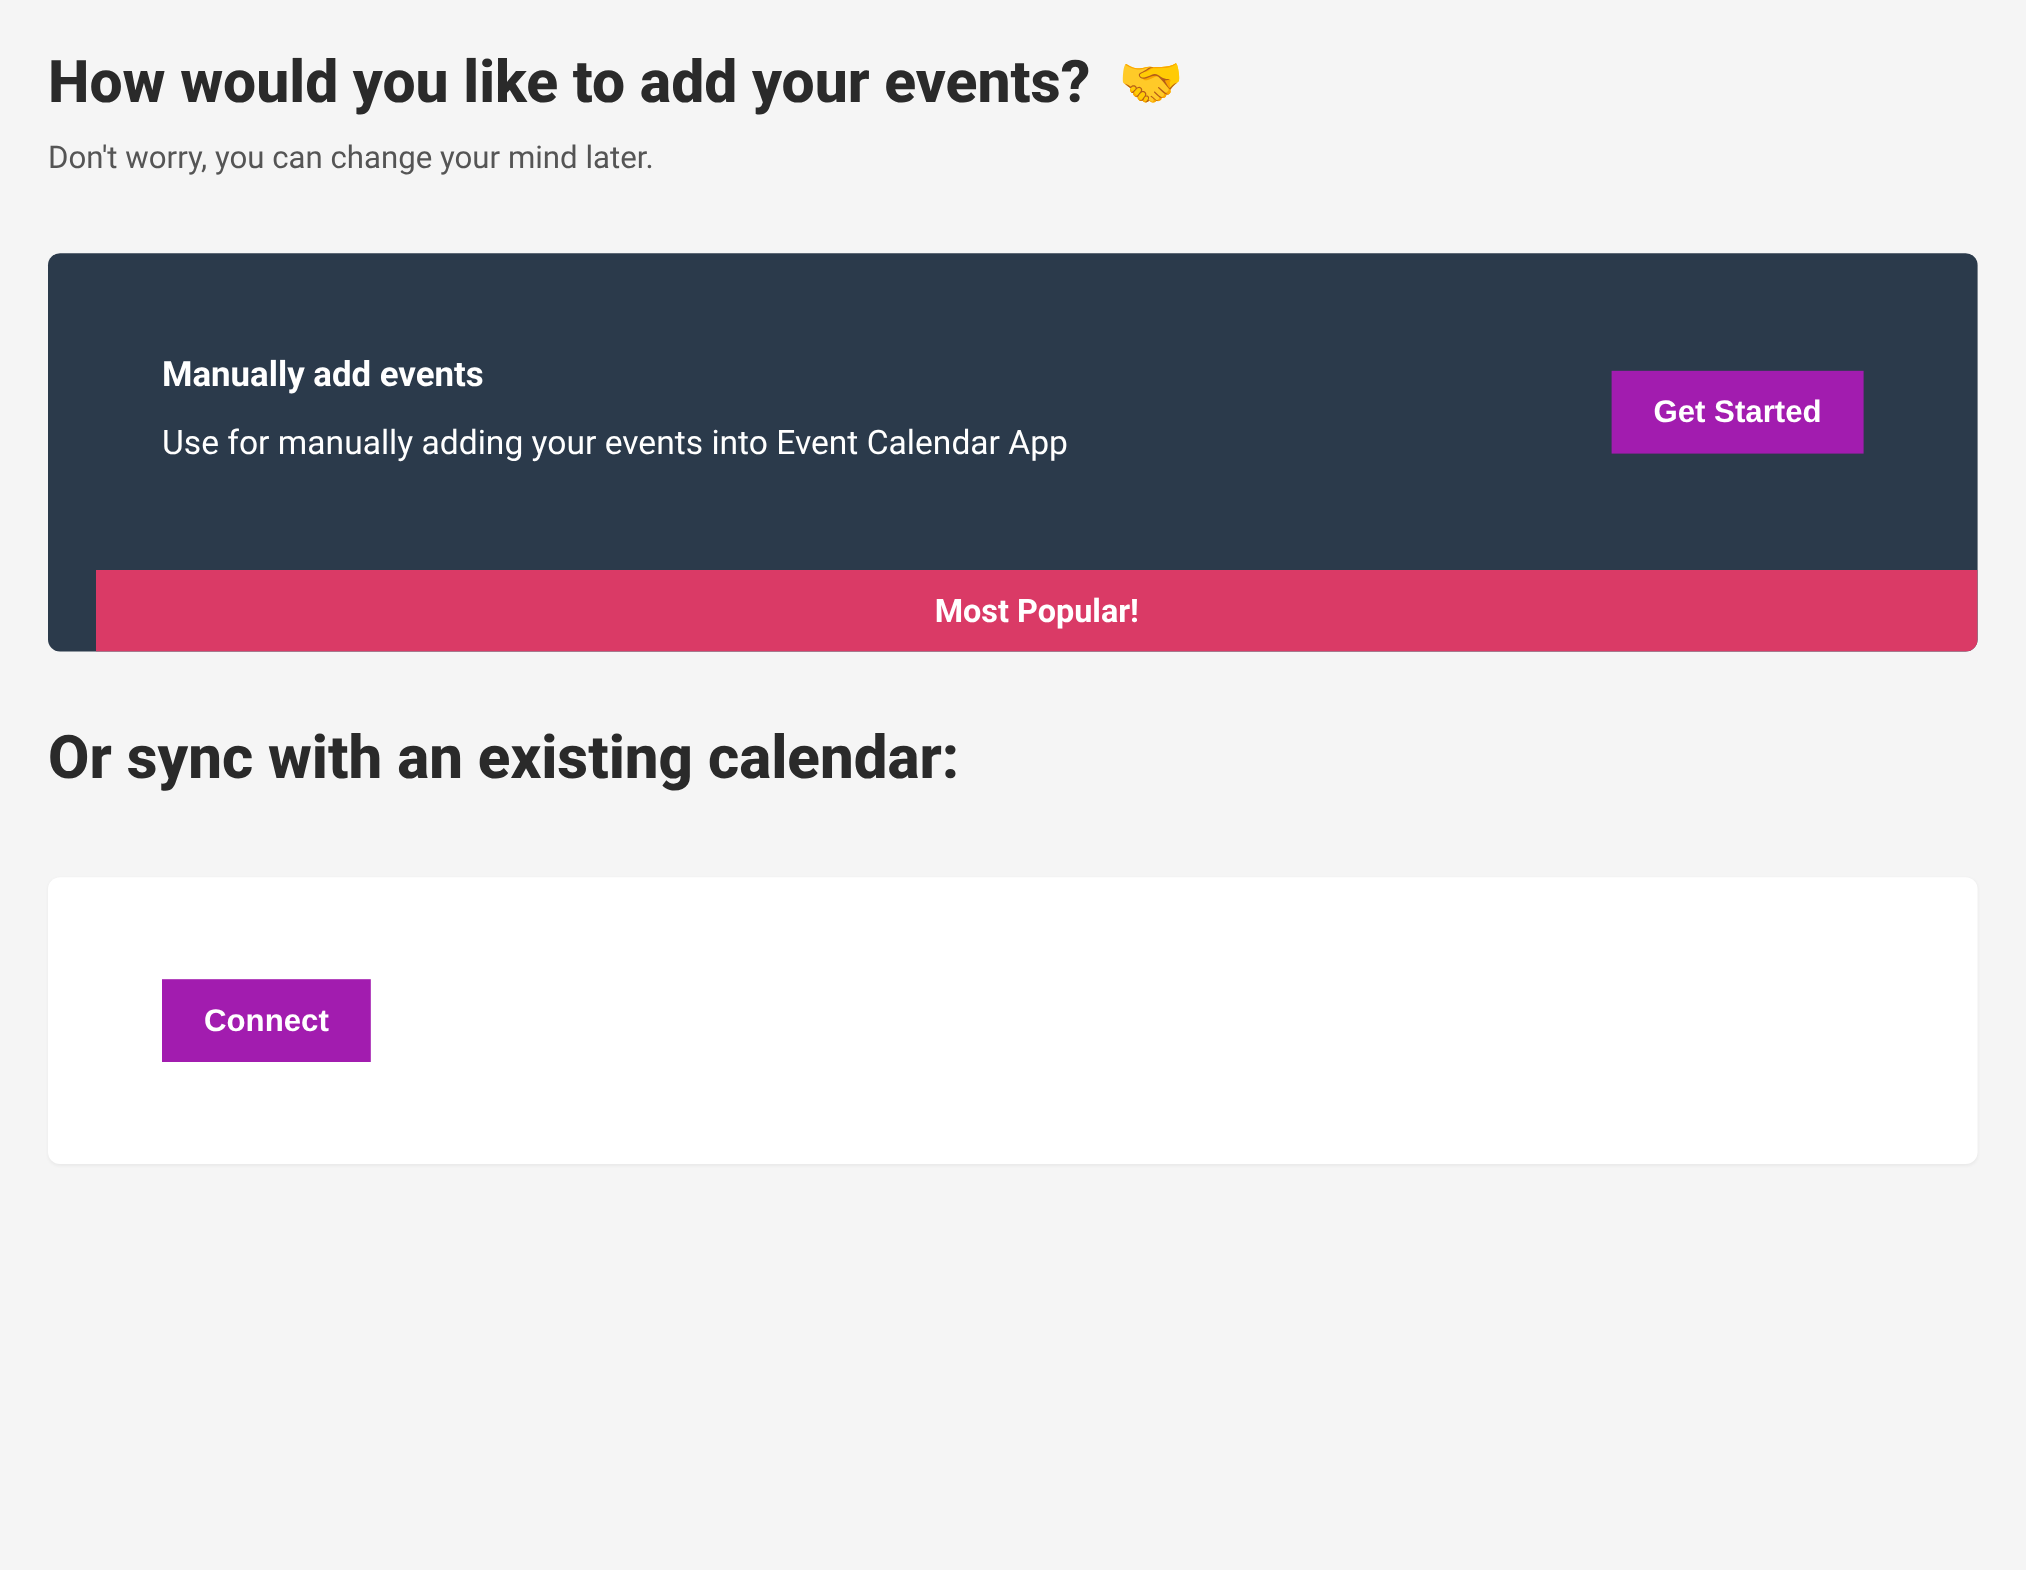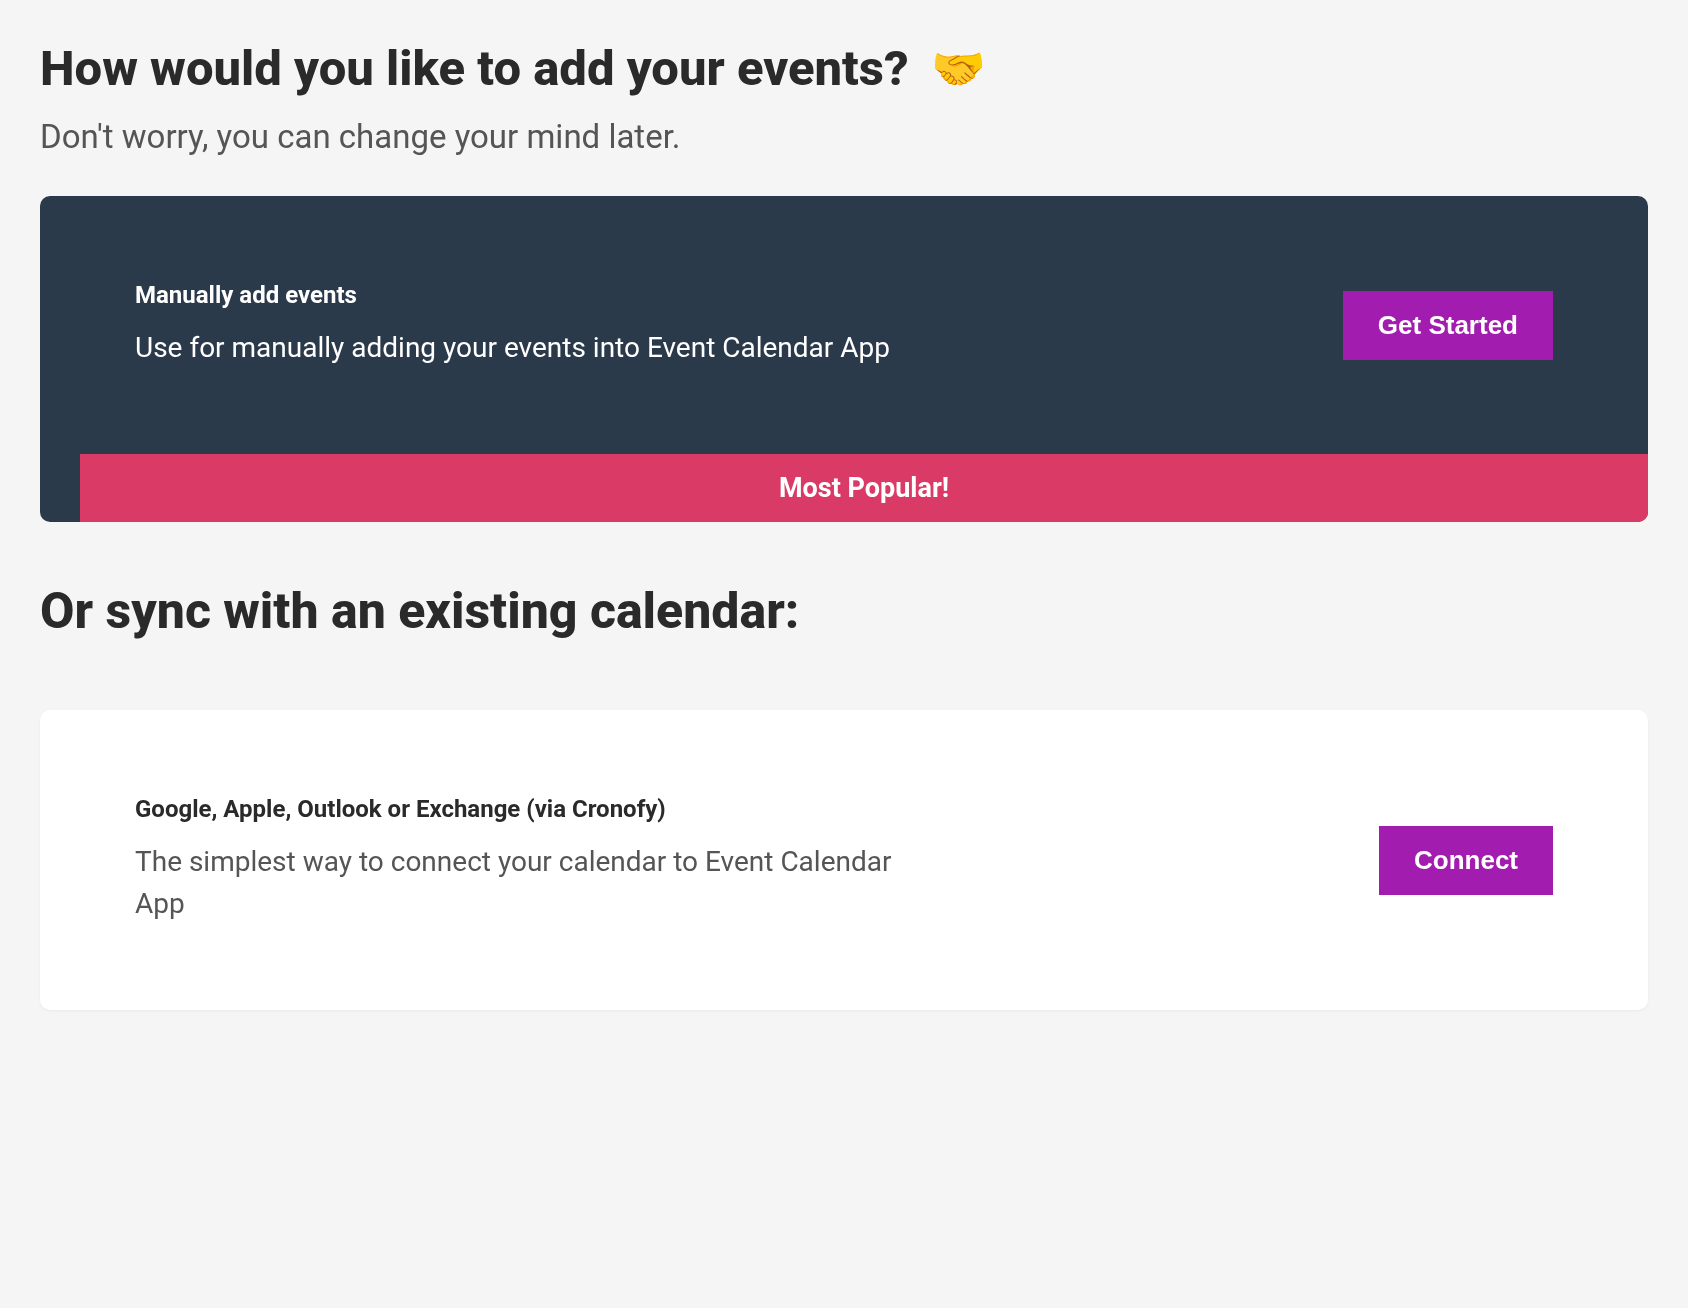--- a/index.html
+++ b/index.html
@@ -22,23 +22,23 @@
       color: #2a2a2a;
       margin-bottom: 20px;
       display: flex;
       align-items: center;
       gap: 23px;
     }
     .handshake-icon {
       font-size: 44px;
     }
     .subtitle {
-      font-size: 33px;
+      font-size: 26px;
       color: #555;
-      margin-bottom: 40px;
+      margin-bottom: 64px;
     }
     .card {
       border-radius: 10px;
       overflow: hidden;
       margin-bottom: 50px;
     }
     .card-dark {
       background-color: #2b3a4b;
     }
     .card-white {
@@ -49,21 +49,21 @@
       display: flex;
       justify-content: space-between;
       align-items: center;
       padding: 85px 95px;
     }
     .card-text {
       flex: 1;
       padding-right: 40px;
     }
     .card-title {
-      font-size: 24px;
+      font-size: 29px;
       font-weight: 700;
       margin-bottom: 18px;
     }
     .card-dark .card-title {
       color: #ffffff;
     }
     .card-white .card-title {
       color: #2a2a2a;
     }
     .card-description {
@@ -127,20 +127,16 @@
       </div>
       <button class="btn">Get Started</button>
     </div>
     <div class="badge-footer">Most Popular!</div>
   </div>
 
   <h2 class="section-title">Or sync with an existing calendar:</h2>
 
   <div class="card card-white">
     <div class="card-body">
-      <div class="card-text">
-        <h2 class="card-title">Google, Apple, Outlook or Exchange (via Cronofy)</h2>
-        <p class="card-description">The simplest way to connect your calendar to Event Calendar App</p>
-      </div>
       <button class="btn">Connect</button>
     </div>
   </div>
 </div>
 
 </body></html>

